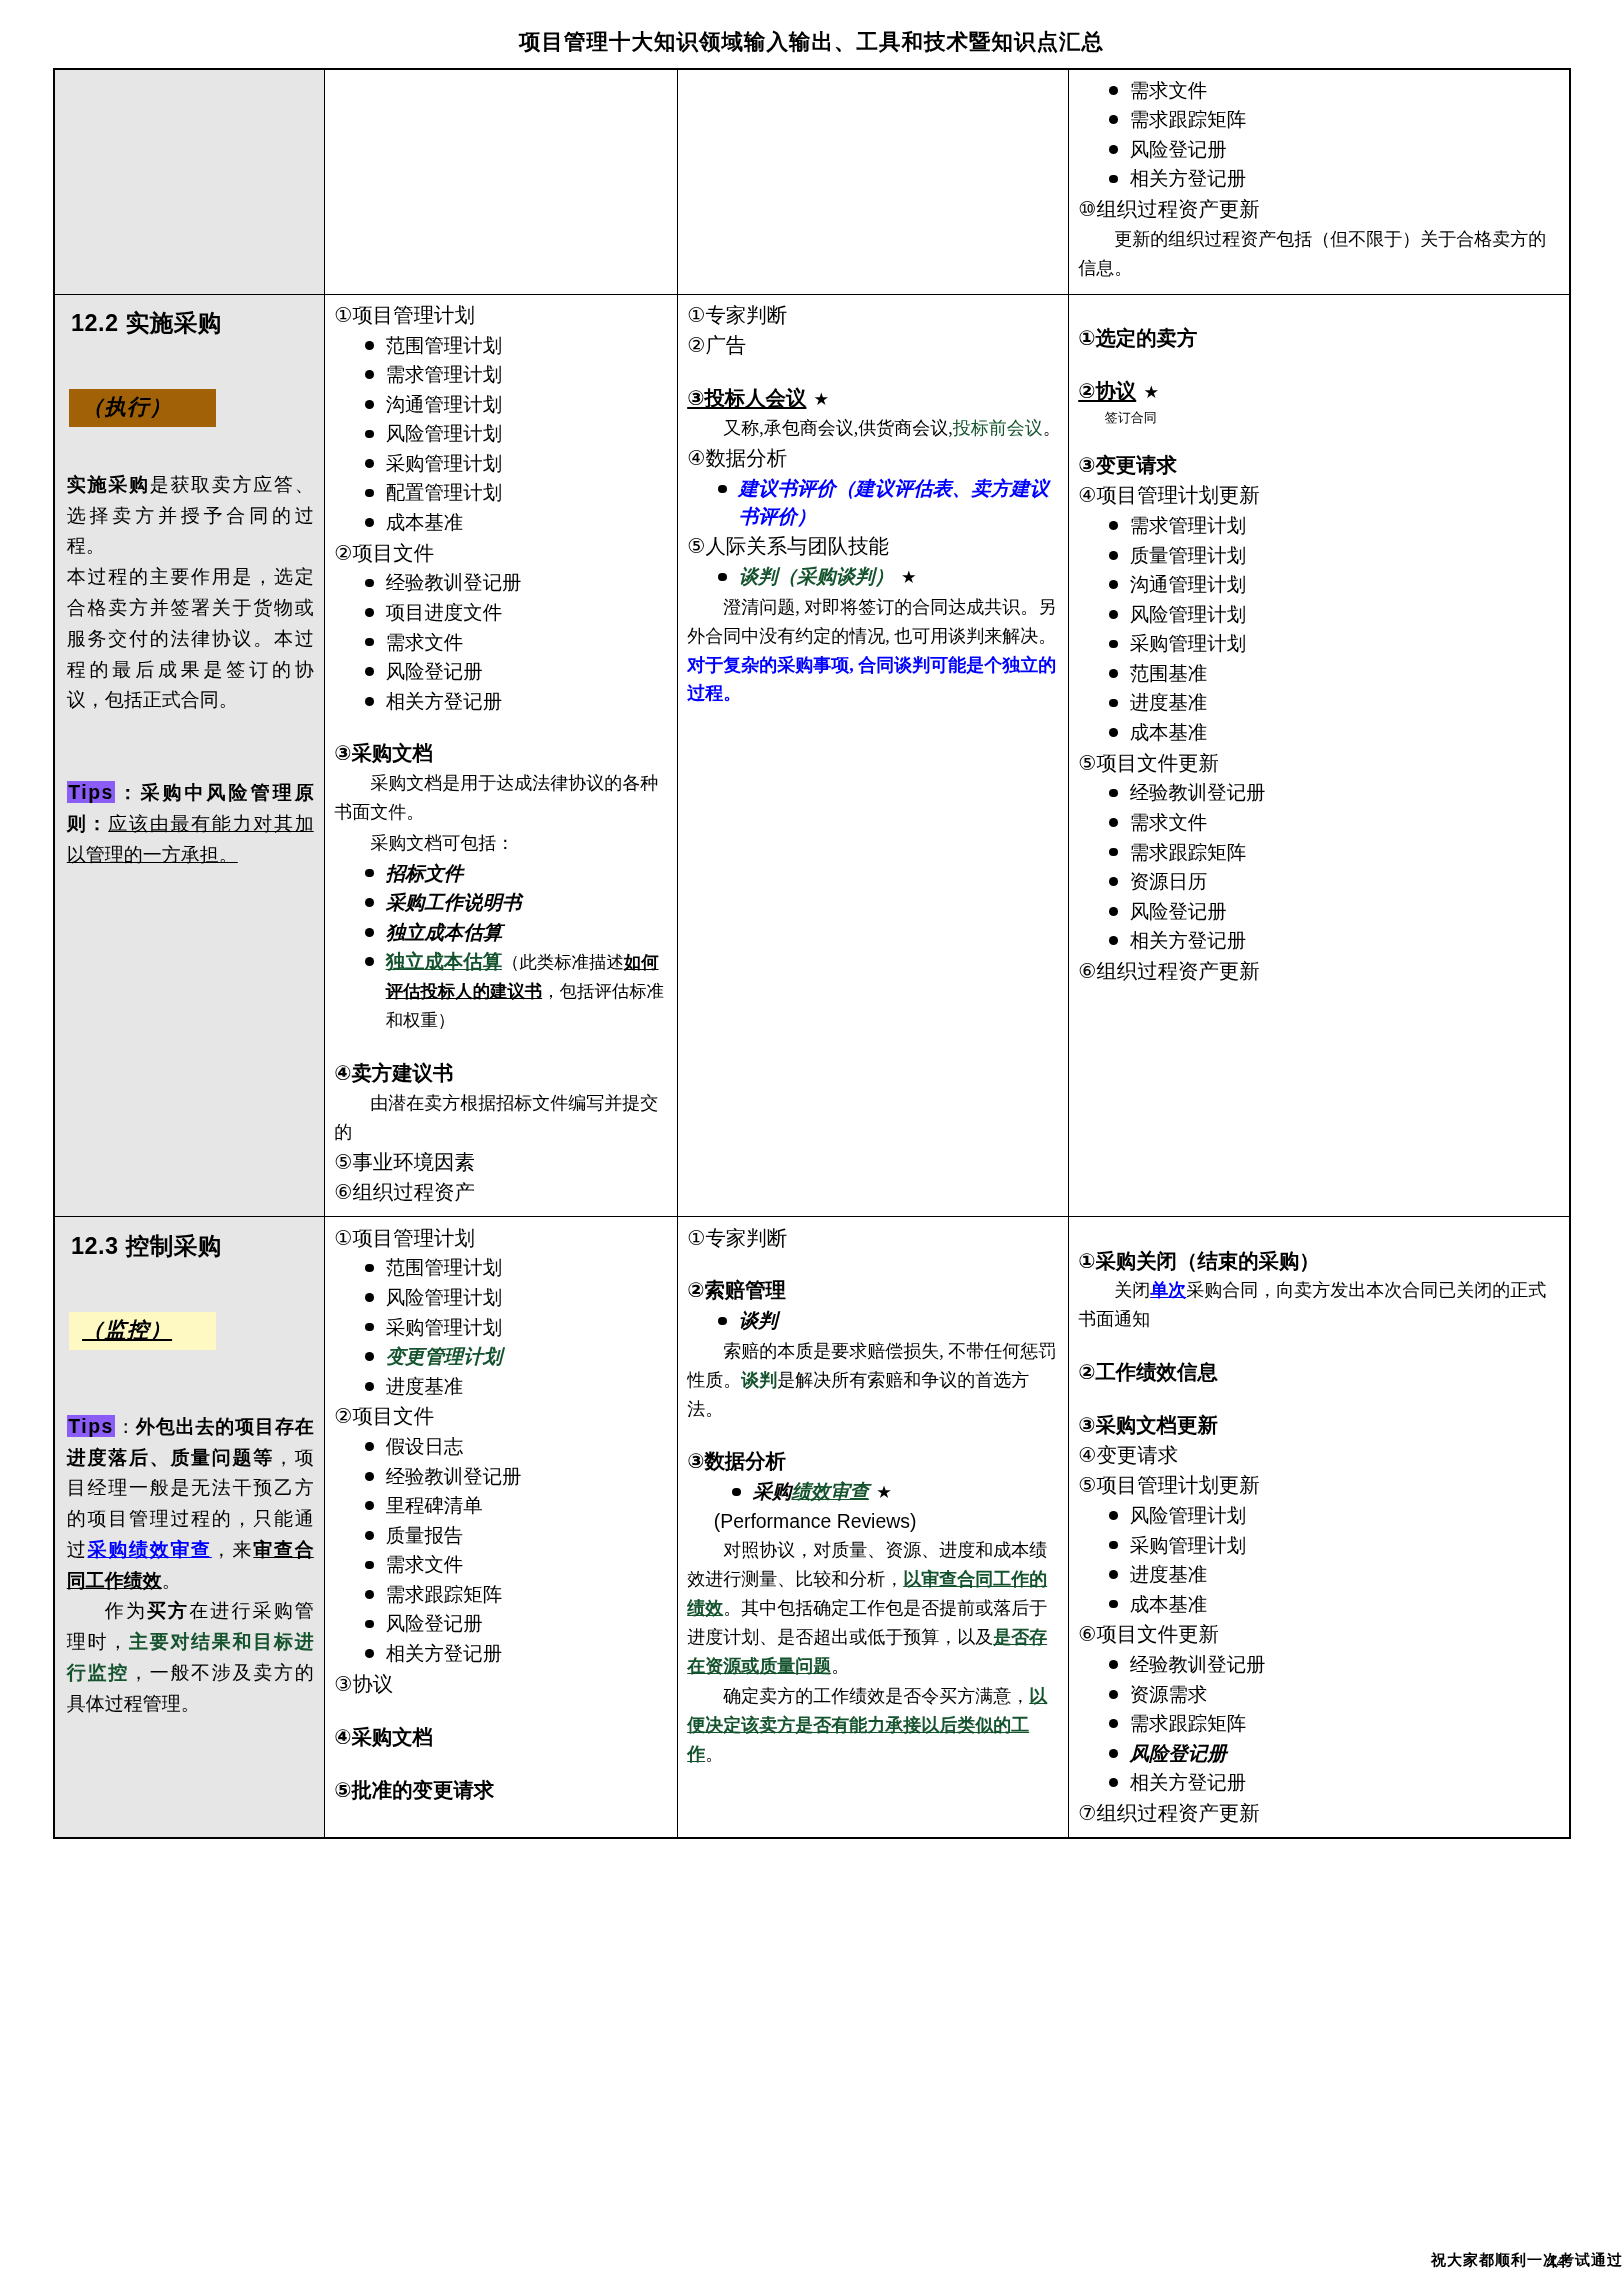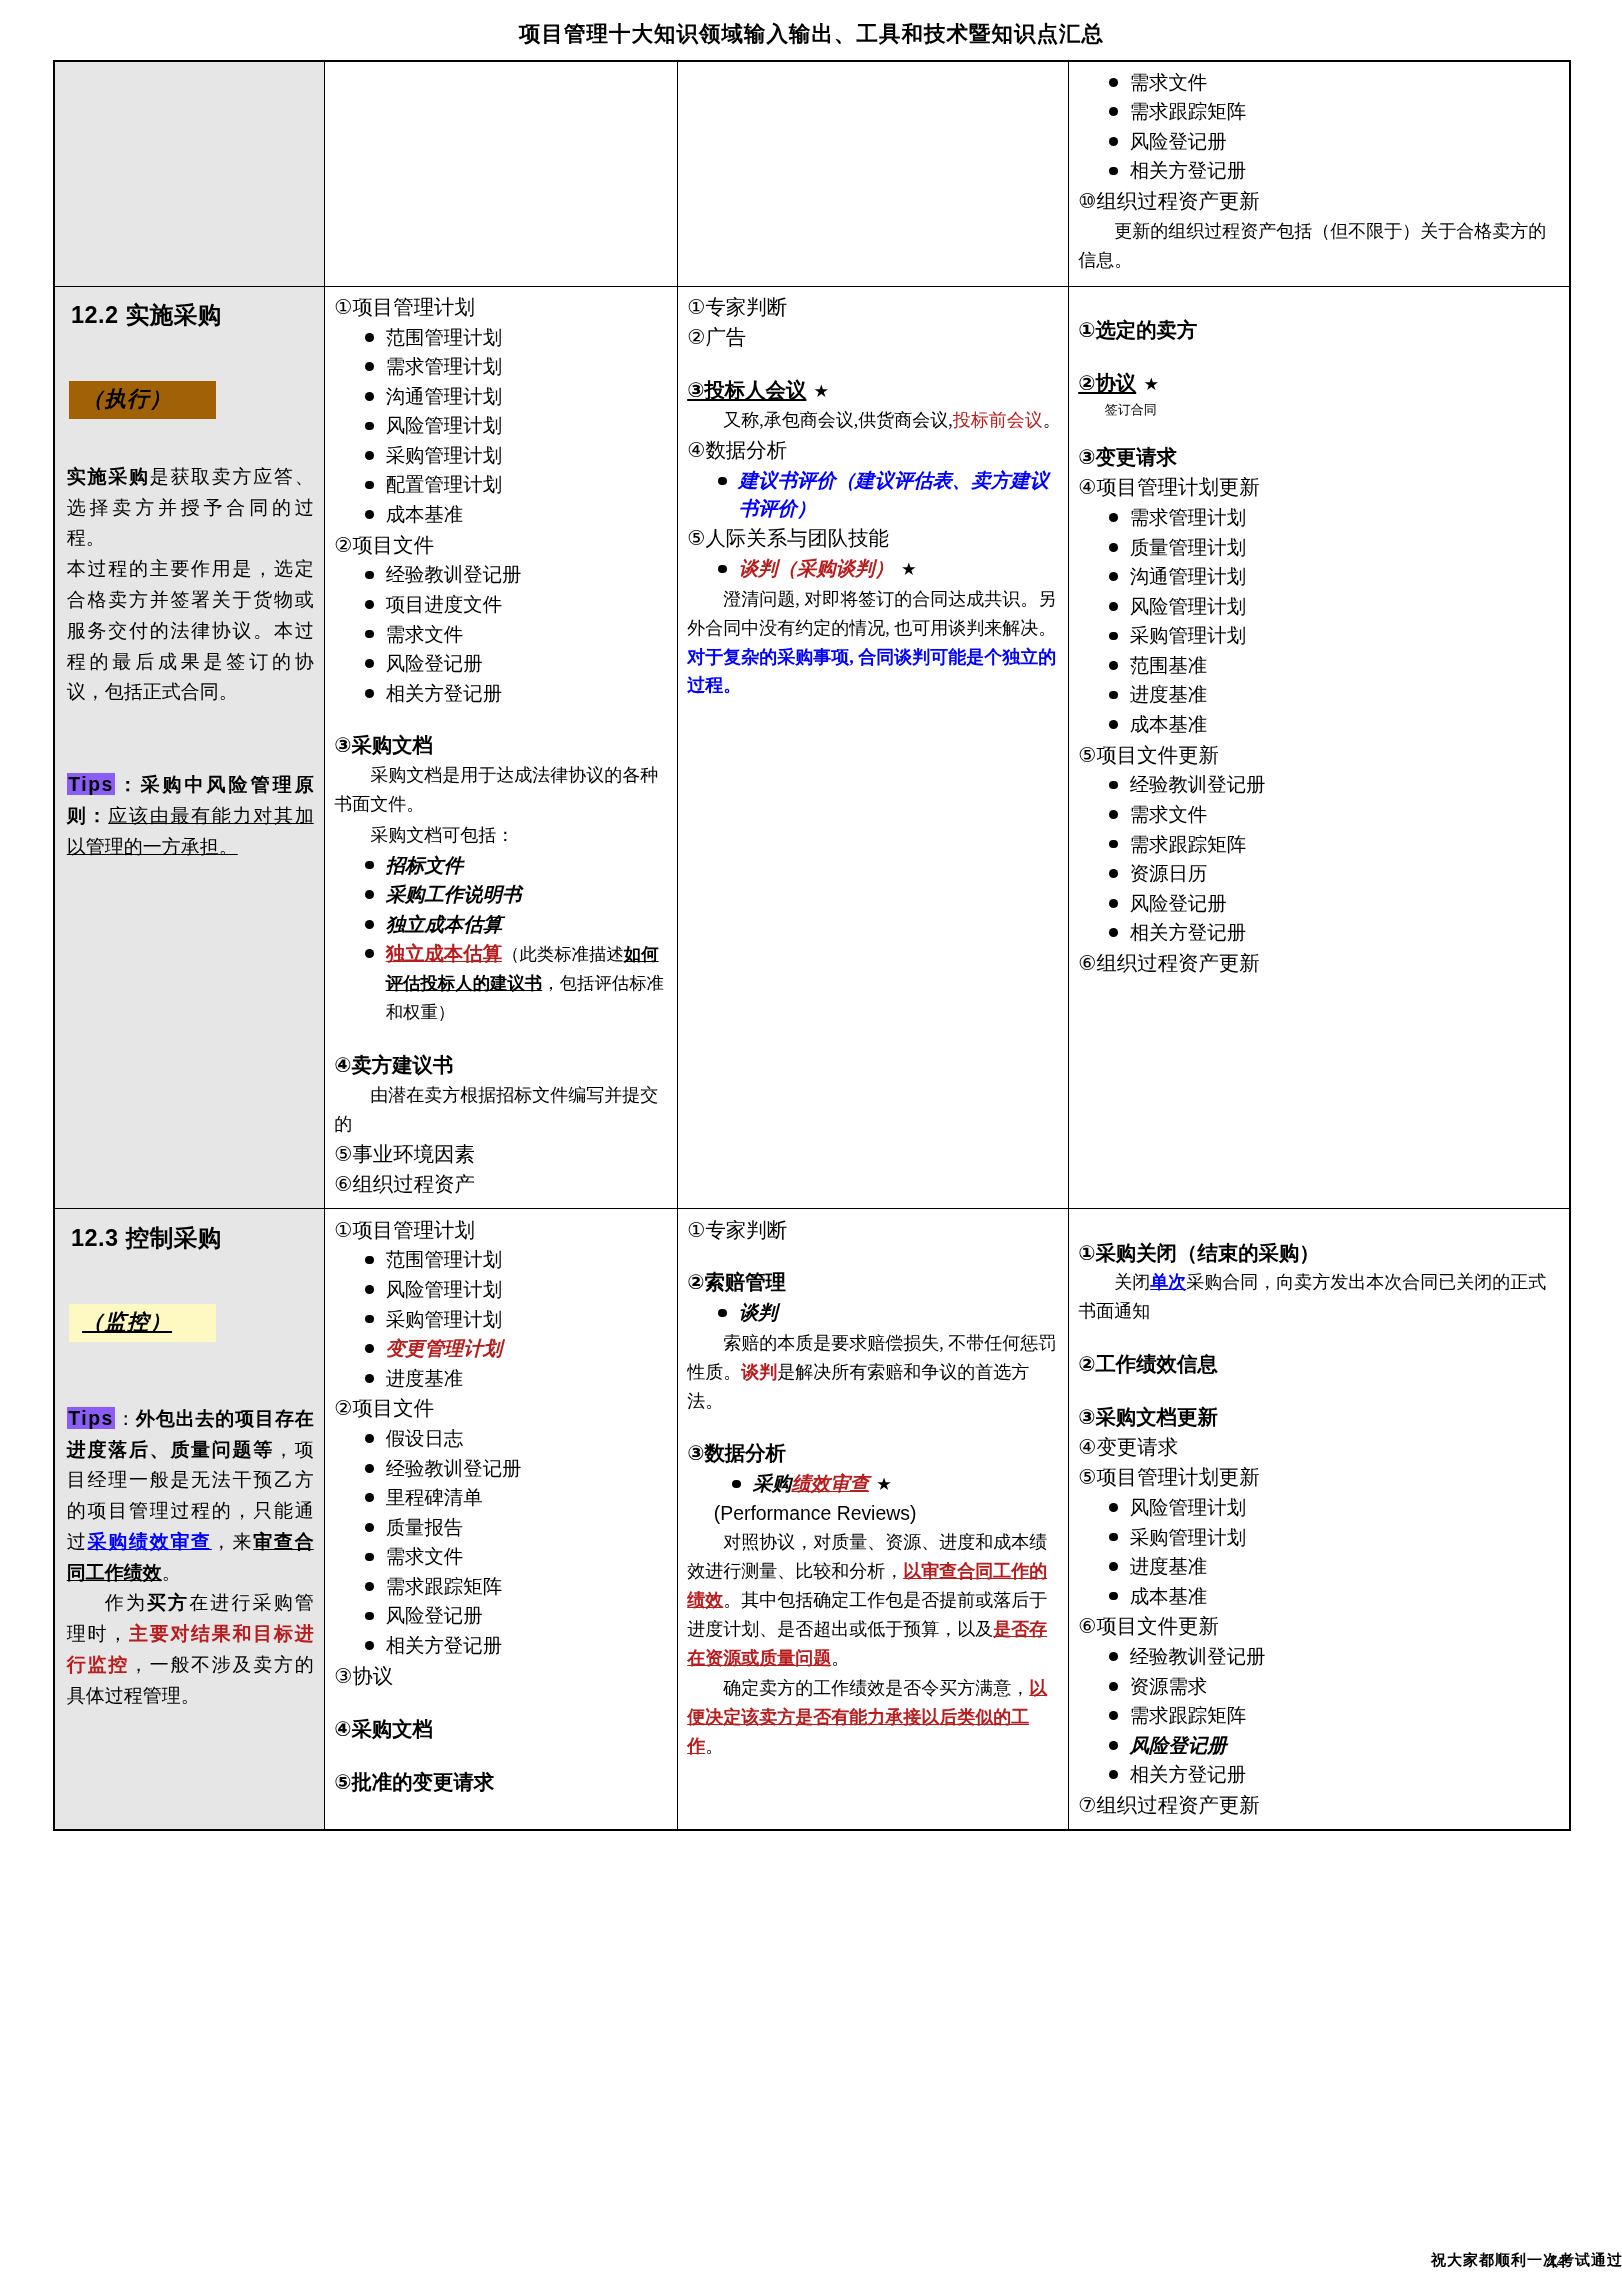--- a/index.html
+++ b/index.html
@@ -11,21 +11,21 @@
     width: 1623px;
     height: 2295px;
     font-family: "Liberation Sans", "DejaVu Sans", sans-serif;
     color: #000;
     position: relative;
   }
   .page {
     width: 1623px;
     height: 2295px;
     box-sizing: border-box;
-    padding: 0;
+    padding: 8px;
     position: relative;
   }
   
   .page-header {
     text-align: center;
     font-family: "Liberation Serif", "DejaVu Serif", serif;
     font-weight: bold;
     font-size: 21.5px;
     letter-spacing: 1px;
     padding-top: 19.4px;
@@ -90,21 +90,21 @@
   .tips-tag {
     background: #8b5cf6;
     font-family: "Liberation Sans", sans-serif;
     font-weight: bold;
     font-size: 19.4px;
     letter-spacing: 1.5px;
     padding: 0 1.5px;
   }
   b.hv { font-family: "Liberation Sans", sans-serif; font-weight: bold; }
   .u   { text-decoration: underline; }
-  .red { color: #b91c1c; }
+  .red { color: #14532d; }
   .blue{ color: #0000ff; }
 
   
   .num {
     font-size: 20.4px;
     margin: 1px 0 0 0;
     white-space: nowrap;
   }
   .num.bold { font-weight: bold; margin-top: 24px; }
   .bullets {

